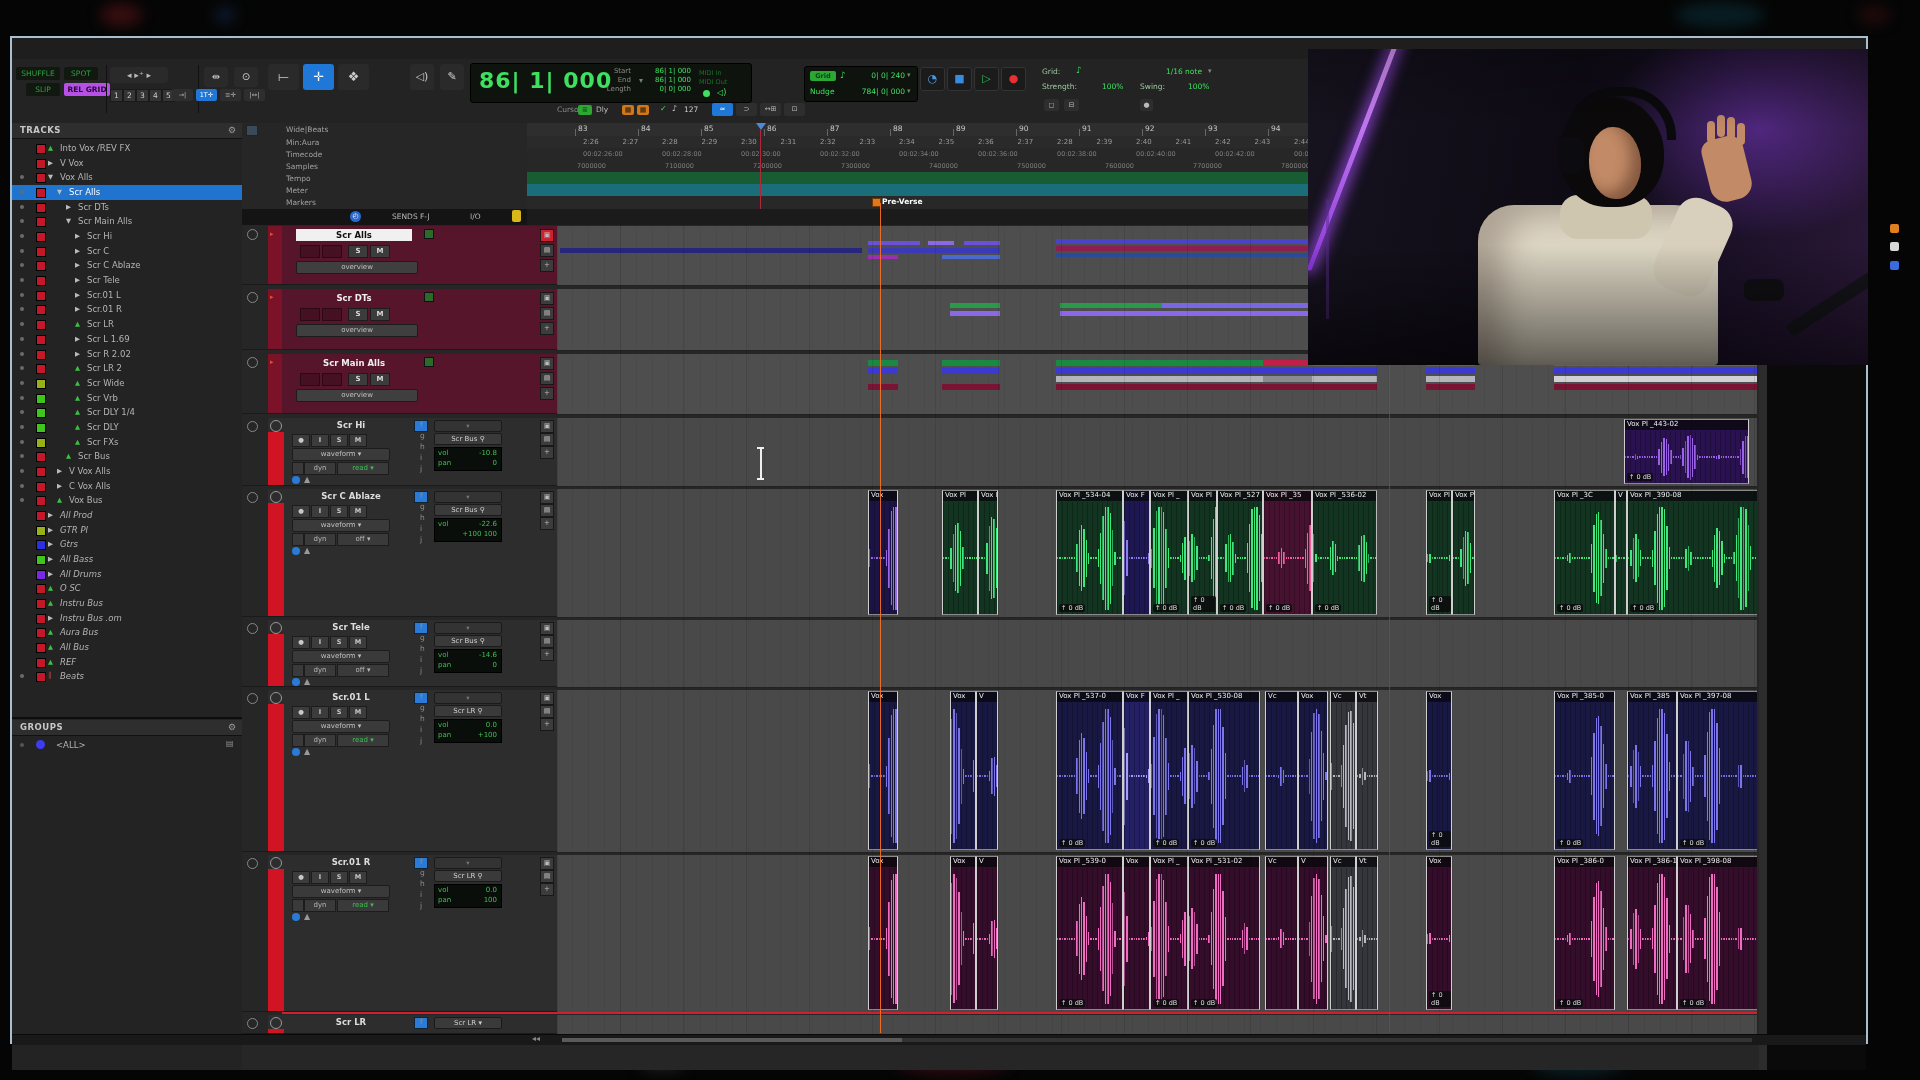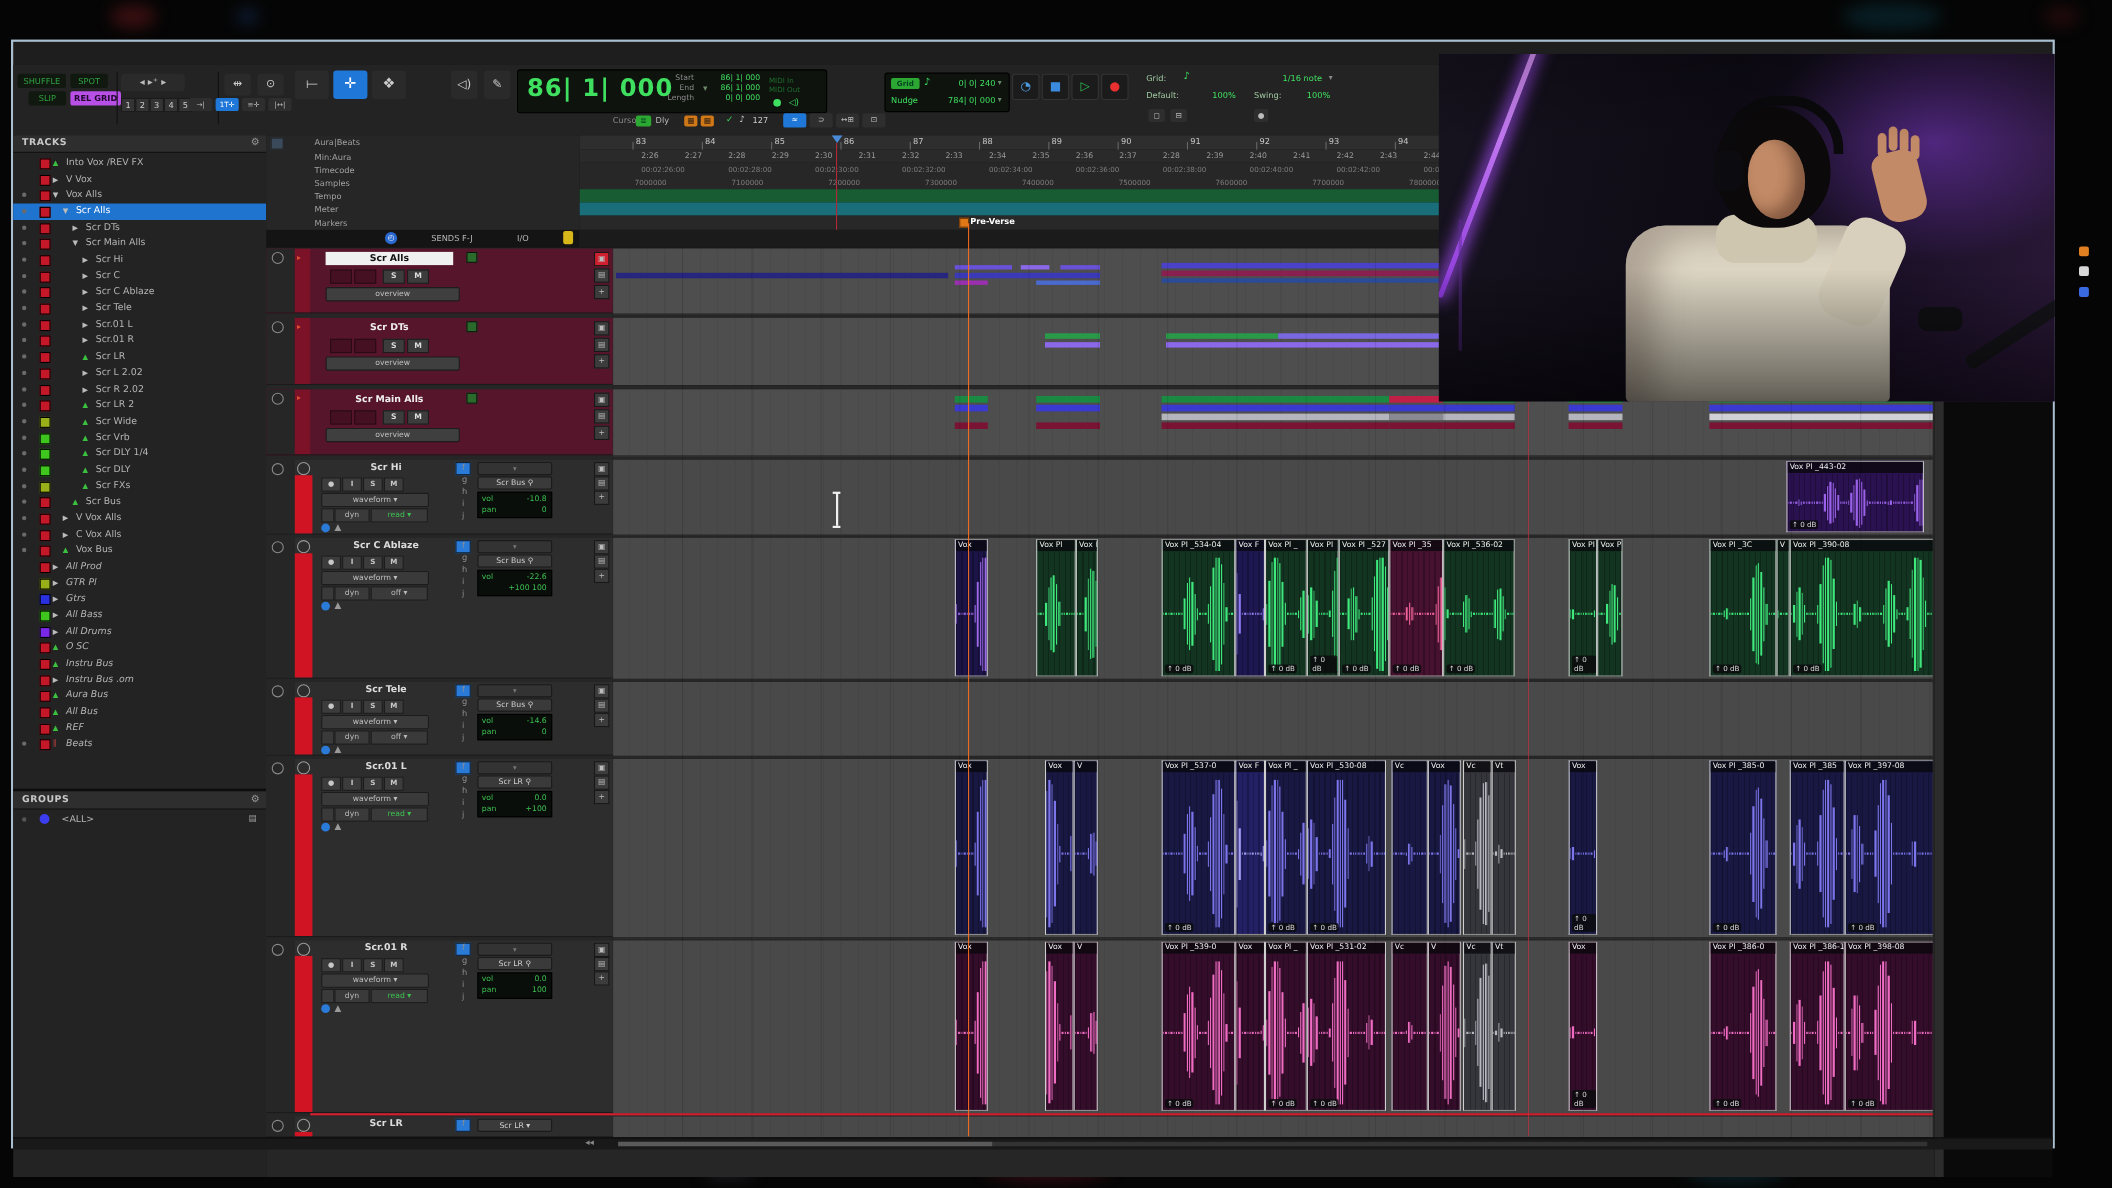--- a/index.html
+++ b/index.html
@@ -120,21 +120,21 @@
           <div style="position: absolute; left: 102px; top: 20px; color: rgb(106, 138, 106); font-size: 7px;">▾</div>
         </div>
         <div style="position: absolute; left: 908px; top: 8px; width: 23px; height: 22px; background: rgb(27, 27, 27); border: 1px solid rgb(51, 51, 51); border-radius: 3px; color: rgb(74, 154, 224); font-size: 11px; text-align: center; line-height: 22px;">◔</div>
         <div style="position: absolute; left: 935px; top: 8px; width: 23px; height: 22px; background: rgb(27, 27, 27); border: 1px solid rgb(51, 51, 51); border-radius: 3px; color: rgb(58, 138, 224); font-size: 11px; text-align: center; line-height: 22px;">■</div>
         <div style="position: absolute; left: 962px; top: 8px; width: 23px; height: 22px; background: rgb(27, 27, 27); border: 1px solid rgb(51, 51, 51); border-radius: 3px; color: rgb(44, 192, 80); font-size: 11px; text-align: center; line-height: 22px;">▷</div>
         <div style="position: absolute; left: 989px; top: 8px; width: 23px; height: 22px; background: rgb(27, 27, 27); border: 1px solid rgb(51, 51, 51); border-radius: 3px; color: rgb(232, 48, 48); font-size: 11px; text-align: center; line-height: 22px;">●</div>
         <div style="position: absolute; left: 1030px; top: 8px; color: rgb(159, 201, 160); font-size: 7.5px;">Grid:</div>
         <div style="position: absolute; left: 1064px; top: 6px; color: rgb(63, 224, 96); font-size: 9px;">♪</div>
         <div style="position: absolute; left: 1130px; top: 8px; width: 60px; text-align: right; color: rgb(63, 224, 96); font-size: 7.5px;">1/16 note</div>
         <div style="position: absolute; left: 1196px; top: 8px; color: rgb(136, 136, 136); font-size: 7px;">▾</div>
-        <div style="position: absolute; left: 1030px; top: 23px; color: rgb(159, 201, 160); font-size: 7.5px;">Default:</div>
+        <div style="position: absolute; left: 1030px; top: 23px; color: rgb(159, 201, 160); font-size: 7.5px;">Strength:</div>
         <div style="position: absolute; left: 1090px; top: 23px; color: rgb(63, 224, 96); font-size: 7.5px;">100%</div>
         <div style="position: absolute; left: 1128px; top: 23px; color: rgb(159, 201, 160); font-size: 7.5px;">Swing:</div>
         <div style="position: absolute; left: 1176px; top: 23px; color: rgb(63, 224, 96); font-size: 7.5px;">100%</div>
         <div style="position: absolute; left: 1032px; top: 40px; width: 15px; height: 12px; background: rgb(46, 46, 46); border-radius: 2px; color: rgb(187, 187, 187); font-size: 7px; text-align: center; line-height: 12px;">◻</div>
         <div style="position: absolute; left: 1052px; top: 40px; width: 15px; height: 12px; background: rgb(46, 46, 46); border-radius: 2px; color: rgb(187, 187, 187); font-size: 7px; text-align: center; line-height: 12px;">⊟</div>
         <div style="position: absolute; left: 1128px; top: 40px; width: 13px; height: 12px; background: rgb(46, 46, 46); border-radius: 2px; color: rgb(187, 187, 187); font-size: 7px; text-align: center; line-height: 12px;">●</div>
       </div>
     <div id="sidebar">
         <div style="position: absolute; left: 0px; top: 0px; width: 230px; height: 15px; background: rgb(46, 46, 46); border-bottom: 1px solid rgb(17, 17, 17);">
           <div style="position: absolute; left: 8px; top: 2px; color: rgb(200, 200, 200); font-size: 8.5px; font-weight: bold; letter-spacing: 0.5px;">TRACKS</div>
@@ -213,21 +213,21 @@
         <div style="position: absolute; left: 0px; top: 194.16px; width: 230px; height: 14.68px;">
           <div style="position: absolute; left: 8px; top: 5px; width: 4px; height: 4px; border-radius: 50%; background: rgb(106, 106, 106);"></div>
           <div style="position: absolute; left: 24px; top: 3px; width: 8px; height: 8px; background: rgb(196, 24, 40); border: 1px solid rgb(0, 0, 0);"></div>
           <div style="position: absolute; left: 63px; top: 3px; color: rgb(60, 192, 64); font-size: 6.5px;">▲</div>
           <div style="position: absolute; left: 75px; top: 2px; color: rgb(180, 180, 180); font-size: 8.5px; white-space: nowrap;">Scr LR</div>
         </div>
         <div style="position: absolute; left: 0px; top: 208.84px; width: 230px; height: 14.68px;">
           <div style="position: absolute; left: 8px; top: 5px; width: 4px; height: 4px; border-radius: 50%; background: rgb(106, 106, 106);"></div>
           <div style="position: absolute; left: 24px; top: 3px; width: 8px; height: 8px; background: rgb(196, 24, 40); border: 1px solid rgb(0, 0, 0);"></div>
           <div style="position: absolute; left: 63px; top: 3px; color: rgb(187, 187, 187); font-size: 6.5px;">▶</div>
-          <div style="position: absolute; left: 75px; top: 2px; color: rgb(180, 180, 180); font-size: 8.5px; white-space: nowrap;">Scr L 2.02</div>
+          <div style="position: absolute; left: 75px; top: 2px; color: rgb(180, 180, 180); font-size: 8.5px; white-space: nowrap;">Scr L 1.69</div>
         </div>
         <div style="position: absolute; left: 0px; top: 223.52px; width: 230px; height: 14.68px;">
           <div style="position: absolute; left: 8px; top: 5px; width: 4px; height: 4px; border-radius: 50%; background: rgb(106, 106, 106);"></div>
           <div style="position: absolute; left: 24px; top: 3px; width: 8px; height: 8px; background: rgb(196, 24, 40); border: 1px solid rgb(0, 0, 0);"></div>
           <div style="position: absolute; left: 63px; top: 3px; color: rgb(187, 187, 187); font-size: 6.5px;">▶</div>
           <div style="position: absolute; left: 75px; top: 2px; color: rgb(180, 180, 180); font-size: 8.5px; white-space: nowrap;">Scr R 2.02</div>
         </div>
         <div style="position: absolute; left: 0px; top: 238.2px; width: 230px; height: 14.68px;">
           <div style="position: absolute; left: 8px; top: 5px; width: 4px; height: 4px; border-radius: 50%; background: rgb(106, 106, 106);"></div>
           <div style="position: absolute; left: 24px; top: 3px; width: 8px; height: 8px; background: rgb(196, 24, 40); border: 1px solid rgb(0, 0, 0);"></div>
@@ -356,21 +356,21 @@
         </div>
         <div style="position: absolute; left: 0px; top: 615px; width: 230px; height: 14px;">
           <div style="position: absolute; left: 8px; top: 5px; width: 4px; height: 4px; border-radius: 50%; background: rgb(85, 85, 85);"></div>
           <div style="position: absolute; left: 24px; top: 2px; width: 9px; height: 9px; border-radius: 50%; background: rgb(60, 60, 240);"></div>
           <div style="position: absolute; left: 44px; top: 2px; color: rgb(180, 180, 180); font-size: 8.5px;">&lt;ALL&gt;</div>
           <div style="position: absolute; left: 214px; top: 1px; color: rgb(153, 153, 153); font-size: 8px;">▤</div>
         </div>
       </div>
     <div id="editarea">
         <div style="position: absolute; left: 0px; top: 0px; width: 285px; height: 86px; background: rgb(38, 38, 38); border-right: 1px solid rgb(20, 20, 20);"></div>
-        <div style="position: absolute; left: 44px; top: 2px; color: rgb(160, 160, 160); font-size: 7.5px;">Aura|Beats</div>
+        <div style="position: absolute; left: 44px; top: 2px; color: rgb(160, 160, 160); font-size: 7.5px;">Wide|Beats</div>
         <div style="position: absolute; left: 44px; top: 15px; color: rgb(160, 160, 160); font-size: 7.5px;">Min:Aura</div>
         <div style="position: absolute; left: 44px; top: 27px; color: rgb(160, 160, 160); font-size: 7.5px;">Timecode</div>
         <div style="position: absolute; left: 44px; top: 39px; color: rgb(160, 160, 160); font-size: 7.5px;">Samples</div>
         <div style="position: absolute; left: 44px; top: 51px; color: rgb(160, 160, 160); font-size: 7.5px;">Tempo</div>
         <div style="position: absolute; left: 44px; top: 63px; color: rgb(160, 160, 160); font-size: 7.5px;">Meter</div>
         <div style="position: absolute; left: 44px; top: 75px; color: rgb(160, 160, 160); font-size: 7.5px;">Markers</div>
         <div style="position: absolute; left: 4px; top: 2px; width: 10px; height: 9px; background: rgb(58, 74, 90); border: 1px solid rgb(34, 34, 34);"></div>
         <div style="position: absolute; left: 285px; top: 0px; width: 1230px; height: 13px; background: rgb(46, 46, 46); border-bottom: 1px solid rgb(23, 23, 23);"></div>
         <div style="position: absolute; left: 285px; top: 13px; width: 1230px; height: 12px; background: rgb(42, 42, 42); border-bottom: 1px solid rgb(23, 23, 23);"></div>
         <div style="position: absolute; left: 285px; top: 25px; width: 1230px; height: 12px; background: rgb(39, 39, 39); border-bottom: 1px solid rgb(23, 23, 23);"></div>

